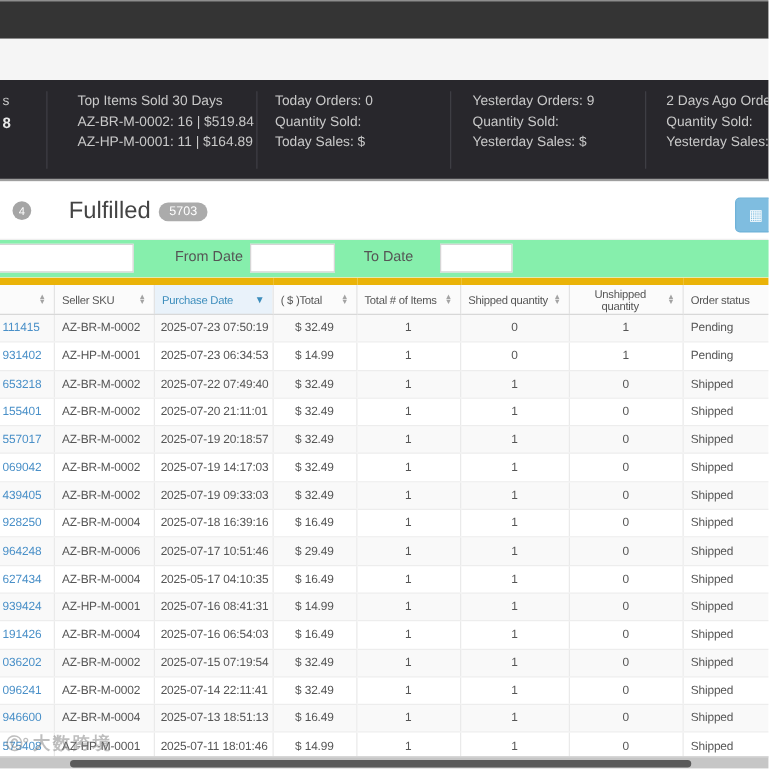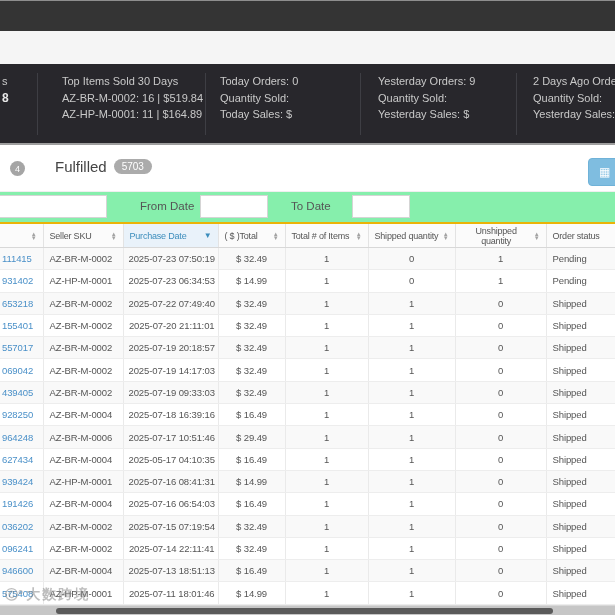--- a/index.html
+++ b/index.html
@@ -19,53 +19,53 @@
   .stat-col{position:absolute;top:9px;bottom:8px;border-left:1px solid #3e3e44;box-sizing:border-box;line-height:16.5px;white-space:nowrap;overflow:visible;}
   .stat-col-0{left:37px;width:168px;padding-left:24px;}
   .stat-col-1{left:205px;width:155px;padding-left:14px;}
   .stat-col-2{left:360px;width:156px;padding-left:17px;}
   .stat-col-3{left:516px;width:120px;padding-left:16px;}
 
   
   .tabs-row{position:absolute;left:0;top:145px;width:100%;height:47px;background:#fff;border-bottom:1px solid #efefef;box-sizing:border-box;}
   .badge-circle{position:absolute;left:10px;top:16px;width:15px;height:15px;border-radius:50%;background:#a5a5a5;color:#fff;font-size:9px;display:flex;align-items:center;justify-content:center;cursor:pointer;}
   .fulfilled{position:absolute;left:55px;top:13px;display:flex;align-items:center;gap:7px;cursor:pointer;}
-  .fulfilled .tab-label{font-size:15px;color:#444;}
+  .fulfilled .tab-label{font-size:19px;color:#444;}
   .badge-pill{background:#ababab;color:#fff;font-size:10px;padding:2px 8px;border-radius:10px;}
   .export-btn{position:absolute;left:588px;top:13px;height:26px;background:#7fbde0;border:1px solid #6fb2d8;
     color:#fff;border-radius:4px;display:flex;align-items:center;gap:5px;padding:0 10px;font-size:12px;white-space:nowrap;cursor:pointer;}
   .export-btn .grid-icon{font-size:12px;line-height:12px;}
 
   
   .filter-row{position:absolute;left:0;top:192px;width:100%;height:30px;background:#86efac;padding-left:43px;}
   .filter-input{position:absolute;height:23px;border:1px solid #d5d5d5;background:#fff;box-sizing:border-box;font-size:11px;padding:0 5px;outline:none;}
   #f-search{left:-41px;top:3px;width:148px;}
   .filter-label{position:absolute;font-size:11.5px;color:#555;top:8px;}
   #lbl-from{left:140px;} #inp-from{left:200px;top:3px;width:68px;}
   #lbl-to{left:291px;}   #inp-to{left:352px;top:3px;width:58px;}
 
   
   .table-area{position:absolute;left:0;top:222px;width:100%;height:383px;overflow:hidden;background:#fff;}
   table{border-collapse:collapse;table-layout:fixed;width:680px;color:#555;}
-  th{height:23px;background:#fbfbfb;border-left:1px solid #e3e3e3;border-bottom:1px solid #d8d8d8;border-top:2px solid #eab308;
+  th{height:23px;background:#fbfbfb;border-left:1px solid #e3e3e3;border-bottom:1px solid #d8d8d8;border-top:6px solid #eab308;
      font-weight:normal;color:#555;font-size:9px;letter-spacing:-0.2px;padding:0;cursor:pointer;}
   th:first-child{border-left:none;}
   .th-inner{display:flex;justify-content:space-between;align-items:center;gap:3px;padding:0 6px;height:100%;}
   .th-inner.icon-only{justify-content:flex-end;}
   th.sorted{background:#e9f2fa;margin-top:44px;}
   th.sorted .th-label{color:#3c8dbc;}
   .sort-icon{display:flex;flex-direction:column;align-items:center;line-height:4px;font-size:6px;color:#a3a3a3;}
   .caret-desc{font-size:8px;color:#3c8dbc;line-height:8px;}
   tbody tr{height:22.3px;}
   tbody tr:nth-child(odd){background:#f9f9f9;}
   td{border-left:1px solid #eaeaea;border-bottom:1px solid #ededed;padding:0 6px;overflow:hidden;white-space:nowrap;
      font-size:9.5px;letter-spacing:-0.1px;}
   td:first-child{border-left:none;padding:0 2px;}
   td.center{text-align:center;}
-  td.date-cell{padding:0 3px 0 5px;text-align:right;}
+  td.date-cell{padding:0 3px 0 5px;}
   a.order-link{color:#4a90c8;text-decoration:none;cursor:pointer;}
 
   
   .hscroll{position:absolute;left:0;top:605px;width:100%;height:10px;background:#c6c6c6;border-top:1px solid #d8d8d8;box-sizing:border-box;}
   .hscroll .thumb{position:absolute;left:56px;top:2px;width:497px;height:6px;border-radius:3px;background:#5a5a5a;cursor:pointer;}
 
   
   .watermark{position:absolute;left:5px;top:586px;display:flex;align-items:center;gap:3px;
     color:rgba(125,125,125,0.5);font-size:14px;font-weight:bold;letter-spacing:2px;pointer-events:none;}
   .watermark .wm-icon{font-size:13px;letter-spacing:0;}

